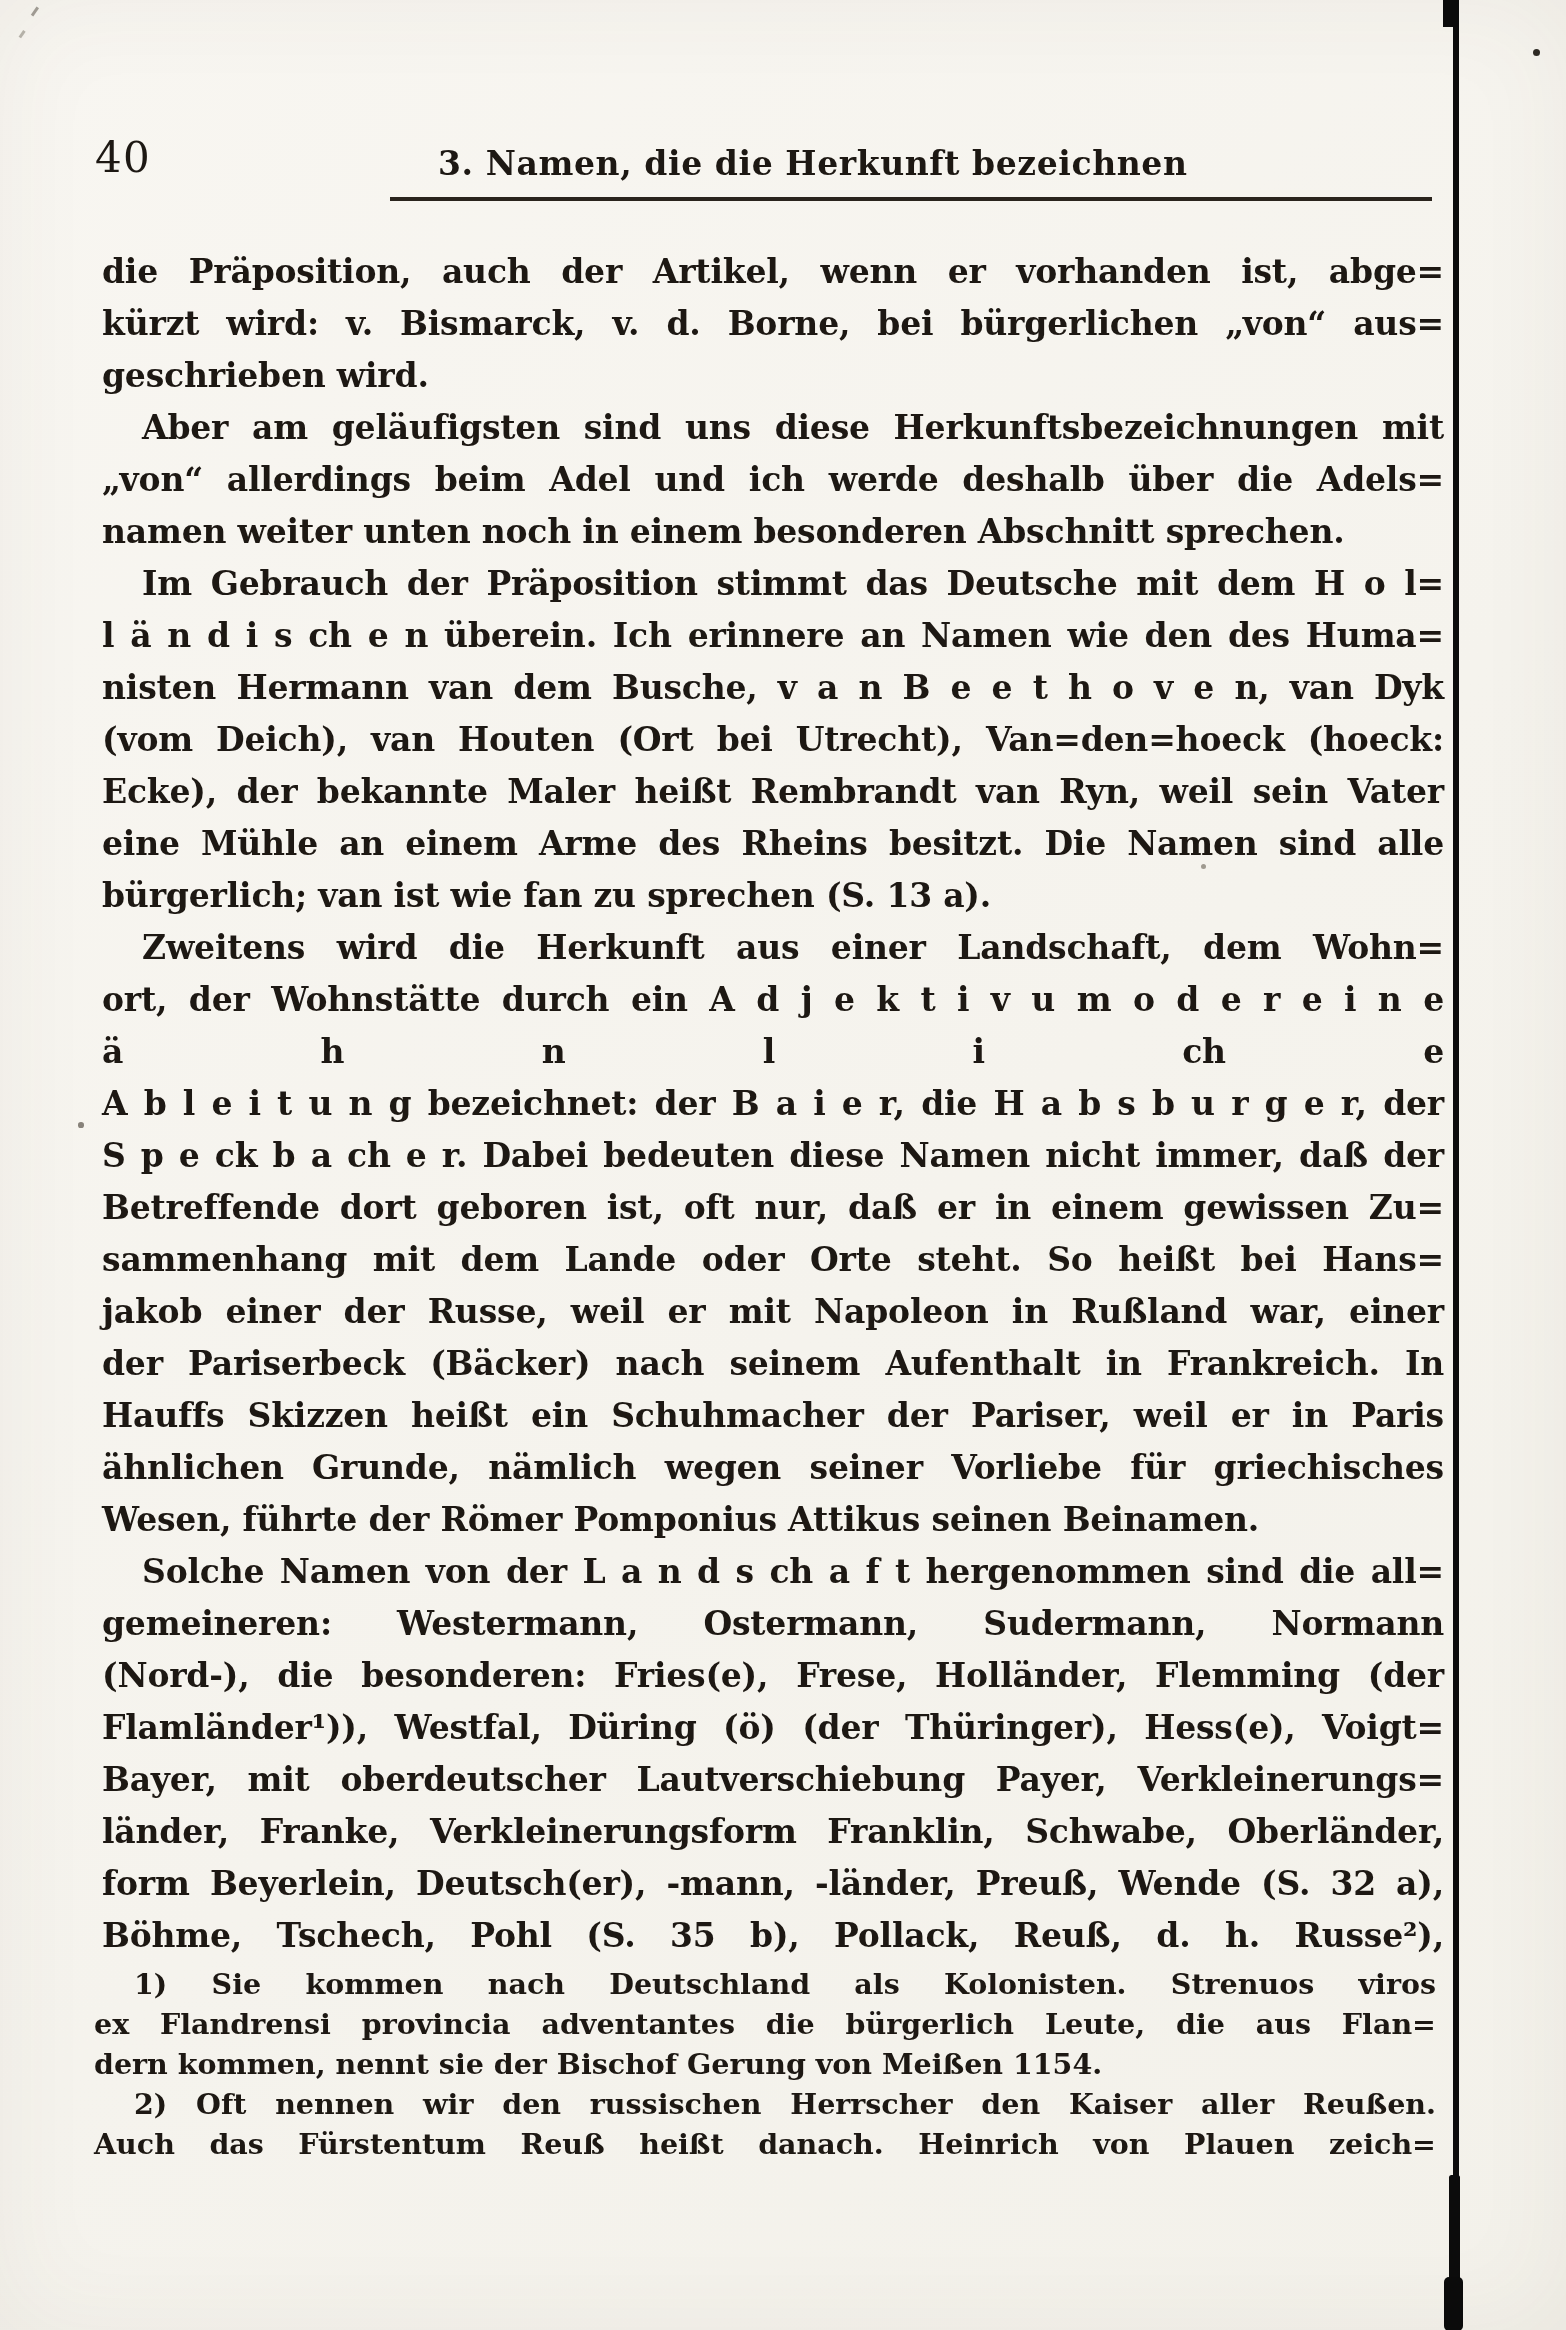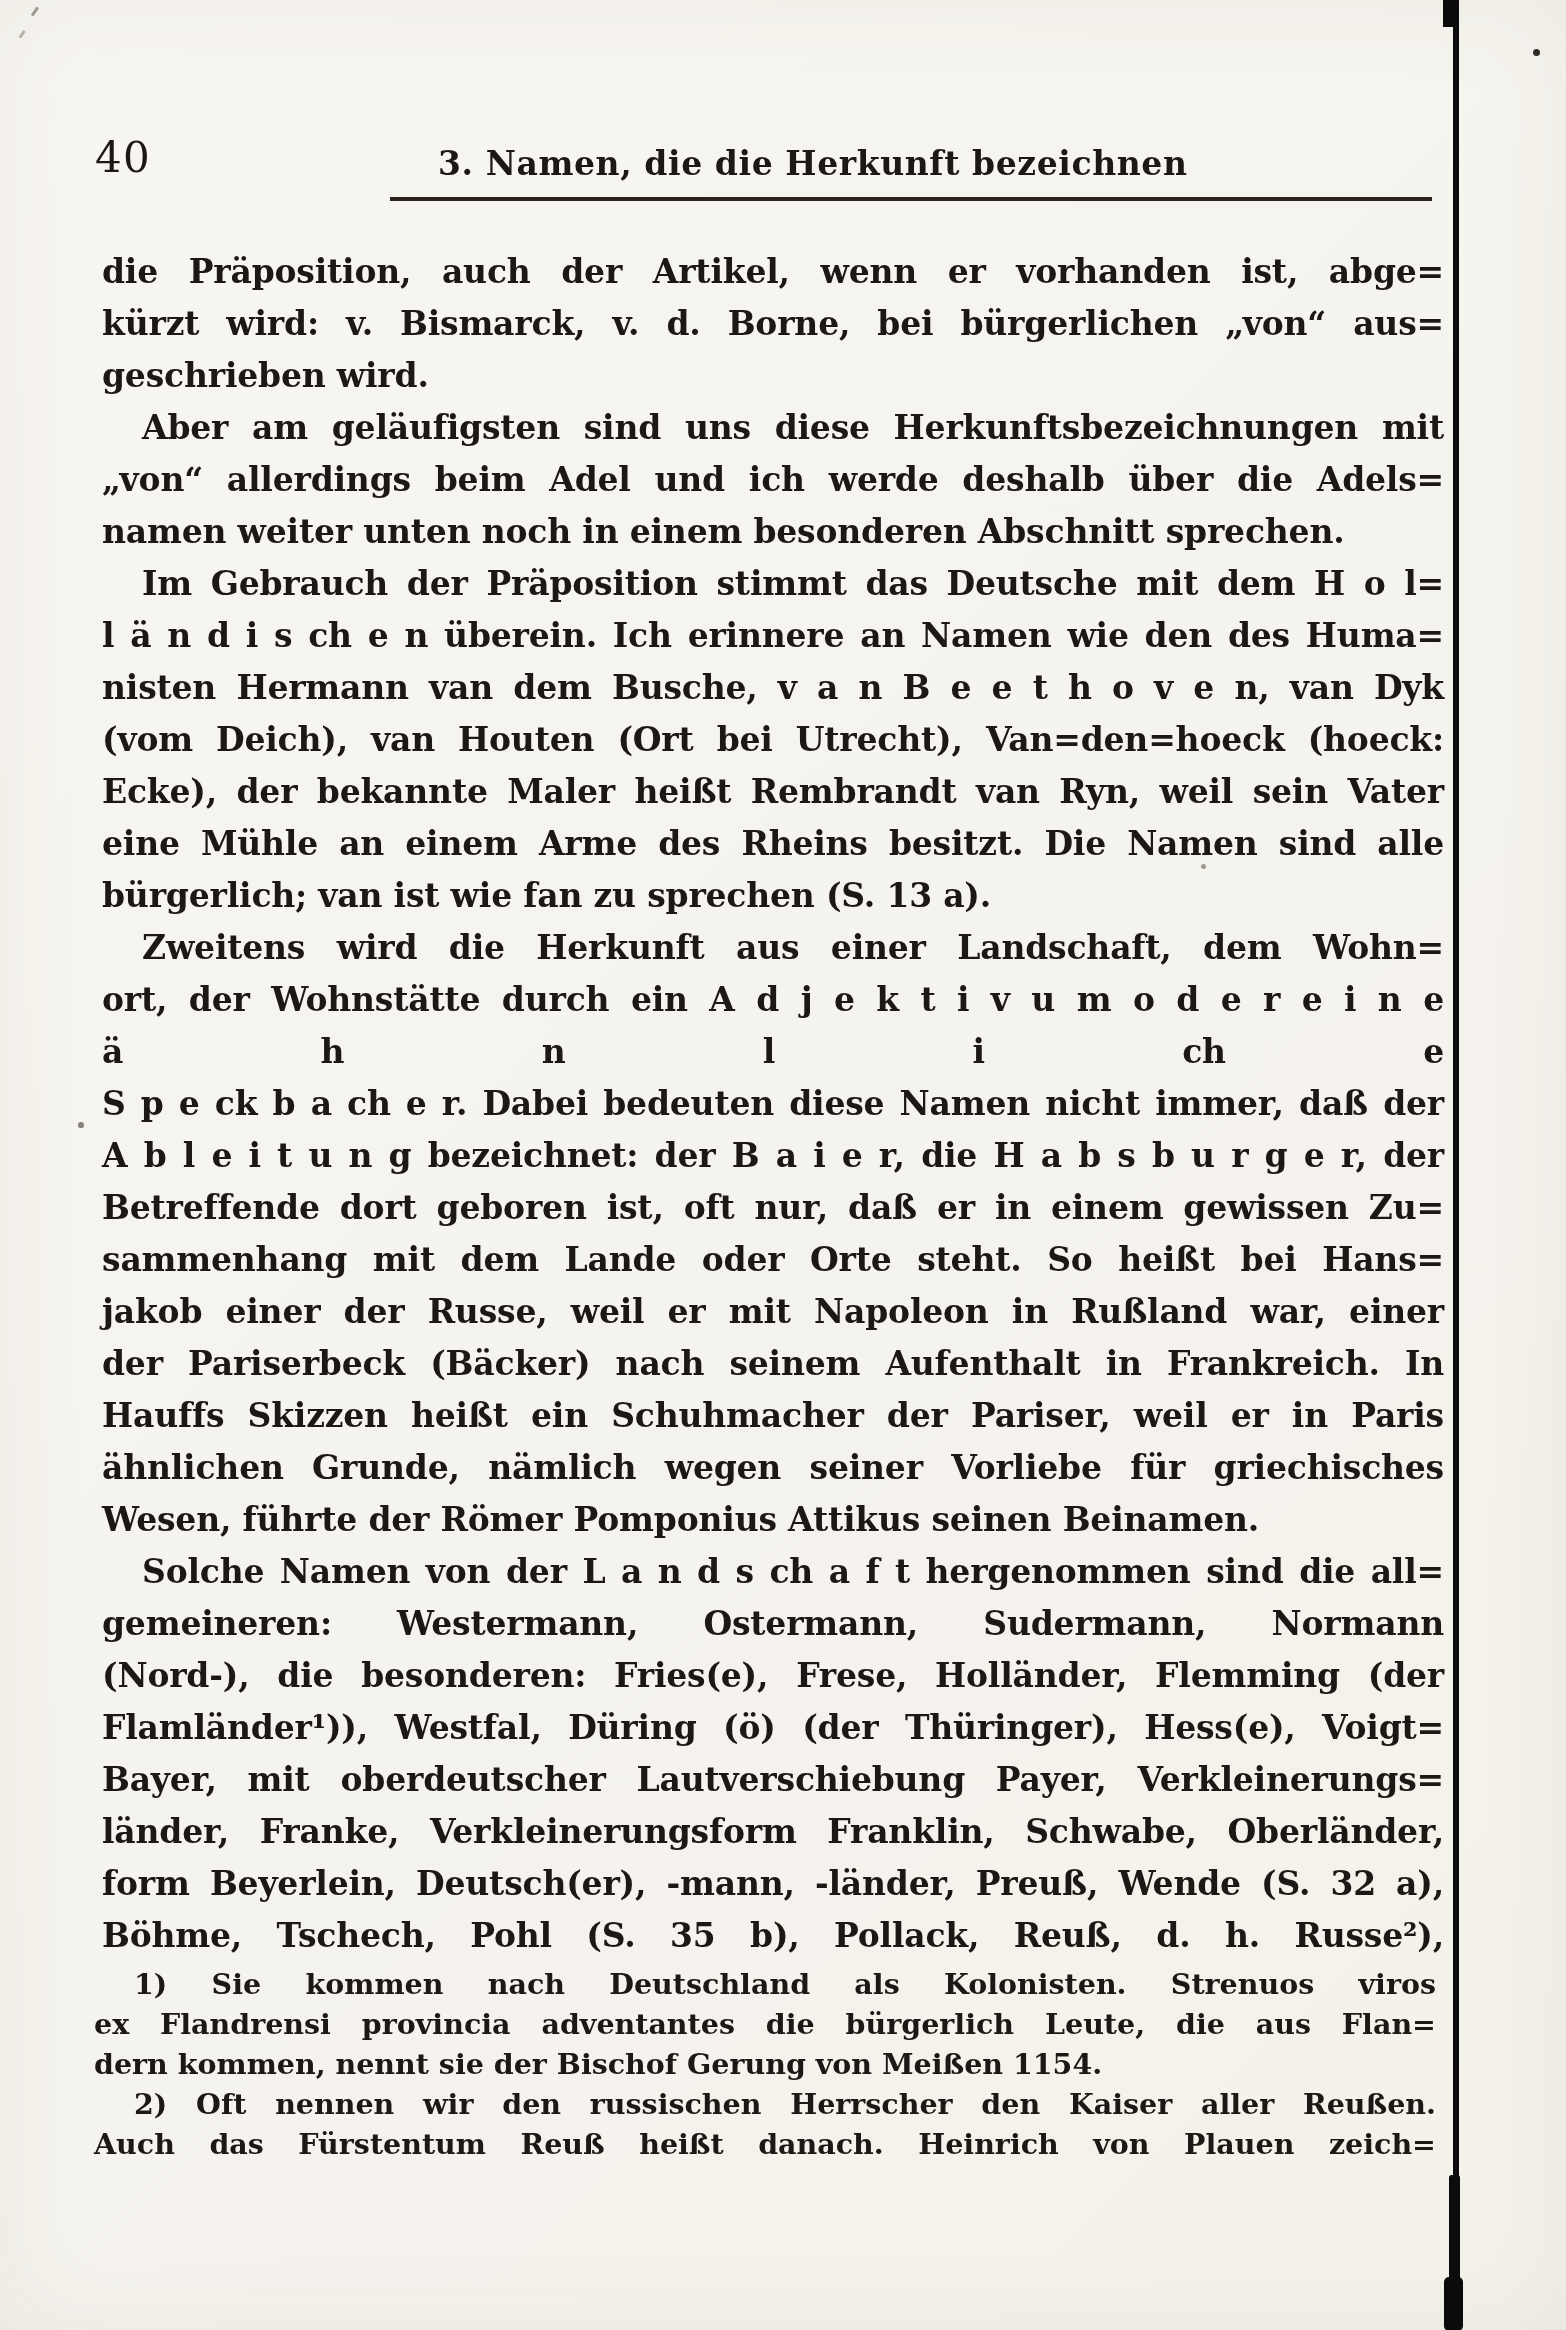--- a/index.html
+++ b/index.html
@@ -167,22 +167,22 @@
       <div class="line">nisten Hermann van dem Busche, v&nbsp;a&nbsp;n B&nbsp;e&nbsp;e&nbsp;t&nbsp;h&nbsp;o&nbsp;v&nbsp;e&nbsp;n, van Dyk</div>
       <div class="line">(vom Deich), van Houten (Ort bei Utrecht), Van=den=hoeck (hoeck:</div>
       <div class="line">Ecke), der bekannte Maler heißt Rembrandt van Ryn, weil sein Vater</div>
       <div class="line">eine Mühle an einem Arme des Rheins besitzt. Die Namen sind alle</div>
       <div class="line end">bürgerlich; van ist wie fan zu sprechen (S. 13 a).</div>
     </div>
 
     <div class="para">
       <div class="line indent">Zweitens wird die Herkunft aus einer Landschaft, dem Wohn=</div>
       <div class="line">ort, der Wohnstätte durch ein A&nbsp;d&nbsp;j&nbsp;e&nbsp;k&nbsp;t&nbsp;i&nbsp;v&nbsp;u&nbsp;m o&nbsp;d&nbsp;e&nbsp;r e&nbsp;i&nbsp;n&nbsp;e ä&nbsp;h&nbsp;n&nbsp;l&nbsp;i&nbsp;ch&nbsp;e</div>
+      <div class="line">A&nbsp;b&nbsp;l&nbsp;e&nbsp;i&nbsp;t&nbsp;u&nbsp;n&nbsp;g bezeichnet: der B&nbsp;a&nbsp;i&nbsp;e&nbsp;r, die H&nbsp;a&nbsp;b&nbsp;s&nbsp;b&nbsp;u&nbsp;r&nbsp;g&nbsp;e&nbsp;r, der</div>
       <div class="line">S&nbsp;p&nbsp;e&nbsp;ck&nbsp;b&nbsp;a&nbsp;ch&nbsp;e&nbsp;r. Dabei bedeuten diese Namen nicht immer, daß der</div>
-      <div class="line">A&nbsp;b&nbsp;l&nbsp;e&nbsp;i&nbsp;t&nbsp;u&nbsp;n&nbsp;g bezeichnet: der B&nbsp;a&nbsp;i&nbsp;e&nbsp;r, die H&nbsp;a&nbsp;b&nbsp;s&nbsp;b&nbsp;u&nbsp;r&nbsp;g&nbsp;e&nbsp;r, der</div>
       <div class="line">Betreffende dort geboren ist, oft nur, daß er in einem gewissen Zu=</div>
       <div class="line">sammenhang mit dem Lande oder Orte steht. So heißt bei Hans=</div>
       <div class="line">jakob einer der Russe, weil er mit Napoleon in Rußland war, einer</div>
       <div class="line">der Pariserbeck (Bäcker) nach seinem Aufenthalt in Frankreich. In</div>
       <div class="line">Hauffs Skizzen heißt ein Schuhmacher der Pariser, weil er in Paris</div>
       <div class="line">ähnlichen Grunde, nämlich wegen seiner Vorliebe für griechisches</div>
       <div class="line end">Wesen, führte der Römer Pomponius Attikus seinen Beinamen.</div>
     </div>
 
     <div class="para">

